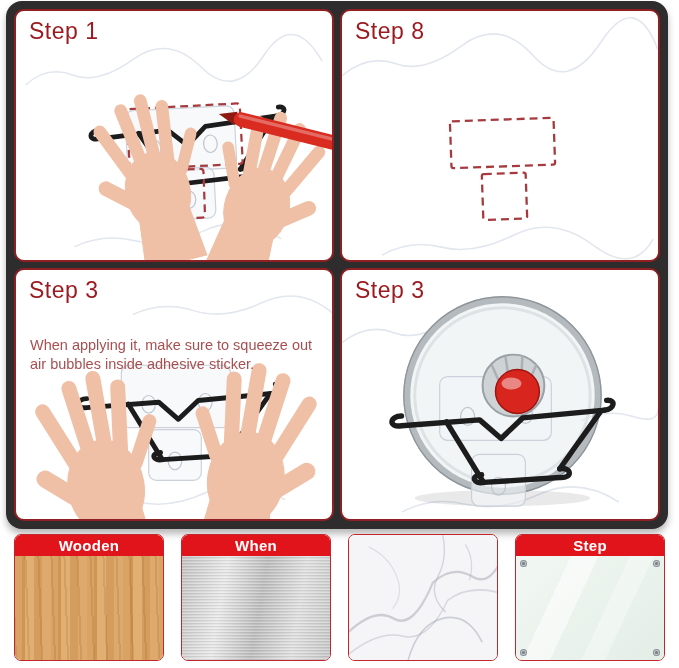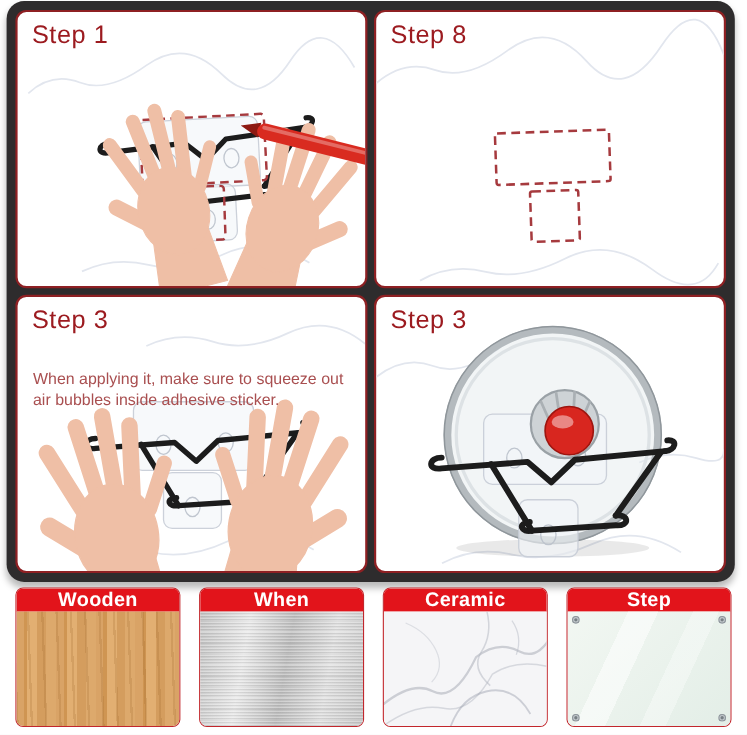--- a/index.html
+++ b/index.html
@@ -17,21 +17,21 @@
   .step-title{position:absolute;top:7px;left:13px;z-index:3;color:#9c1b20;font-size:23px;
               font-weight:400;letter-spacing:.5px;}
   .step-note{position:absolute;top:38px;left:14px;z-index:3;color:#a94f50;font-size:14.5px;
              line-height:1.32;width:300px;margin-top:28px;}
 
   
   .materials{position:absolute;left:0;top:534px;width:679px;padding:0 14px;box-sizing:border-box;
              display:flex;gap:17px;}
   .mat-card{flex:1;height:127px;border:1.5px solid #c2262c;border-radius:7px;overflow:hidden;
             background:#fff;display:flex;flex-direction:column;box-sizing:border-box;}
-  .mat-head{height:21px;flex:0 0 21px;background:#e2141b;color:#ffffff;font-size:18px;
+  .mat-head{height:21px;flex:0 0 21px;background:#e2141b;color:#ffffff;font-size:15px;
             font-weight:bold;display:flex;align-items:center;justify-content:center;
             letter-spacing:.3px;}
   .mat-body{flex:1;position:relative;}
 
   .tex-wood{background:
      repeating-linear-gradient(88deg, rgba(150,95,35,.20) 0 2px, rgba(0,0,0,0) 2px 13px),
      repeating-linear-gradient(90deg,#d9a366 0 7px,#cf9552 7px 10px,#e2af72 10px 19px,
                                #d49d5e 19px 27px,#dda96c 27px 36px);}
   .tex-metal{background:
      repeating-linear-gradient(180deg, rgba(255,255,255,.28) 0 1px, rgba(110,110,110,.14) 1px 2px,
@@ -184,21 +184,20 @@
       <div class="mat-head">Wooden</div>
       <div class="mat-body tex-wood"></div>
     </div>
 
     <div class="mat-card">
       <div class="mat-head">When</div>
       <div class="mat-body tex-metal"></div>
     </div>
 
     <div class="mat-card">
-      <div class="mat-head">Ceramic</div>
       <div class="mat-body tex-ceramic">
         <svg width="100%" height="100%" viewBox="0 0 150 105" preserveAspectRatio="none">
           <path d="M-5,85 Q25,60 45,70 T85,40 Q105,25 125,35 T160,10" fill="none" stroke="#a9adb8" stroke-width="2" opacity=".55"></path>
           <path d="M0,100 Q30,80 55,85 T100,55 Q120,42 150,48" fill="none" stroke="#b8bcc6" stroke-width="1.3" opacity=".5"></path>
           <path d="M60,105 Q70,75 95,70 T135,90" fill="none" stroke="#9ba0ac" stroke-width="1.6" opacity=".45"></path>
           <path d="M95,0 Q100,20 90,35 T98,65" fill="none" stroke="#b2b6c0" stroke-width="1.4" opacity=".5"></path>
           <path d="M20,10 Q40,18 48,34 T44,62" fill="none" stroke="#c3c7d0" stroke-width="1.1" opacity=".5"></path>
           <path d="M118,8 Q128,22 122,38" fill="none" stroke="#b2b6c0" stroke-width="1.2" opacity=".45"></path>
         </svg>
       </div>

